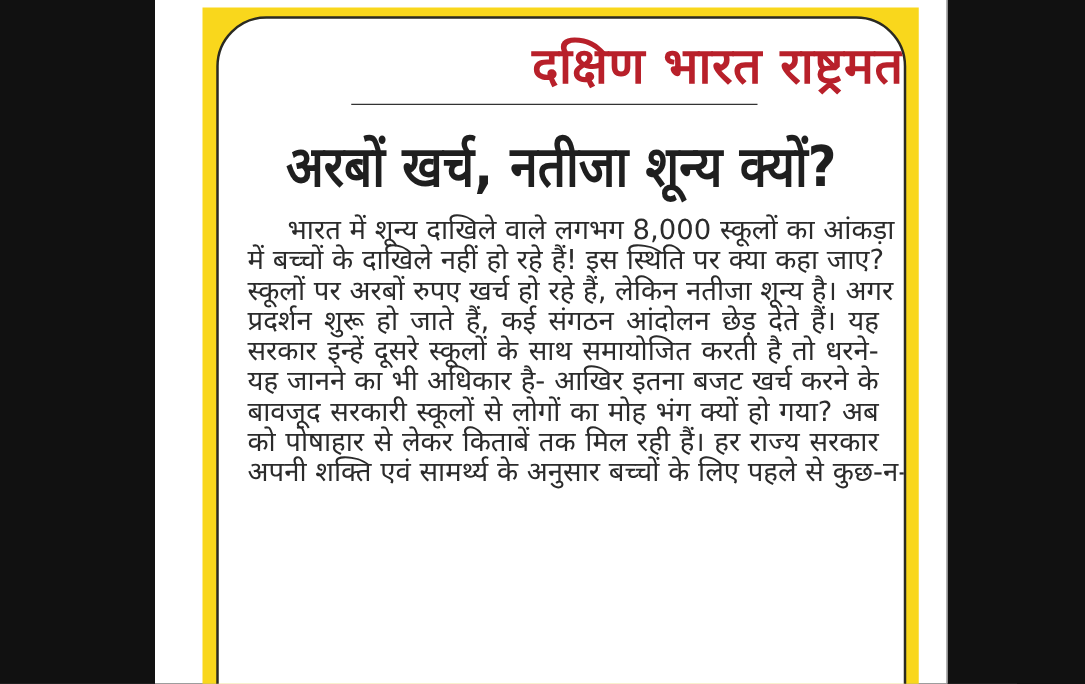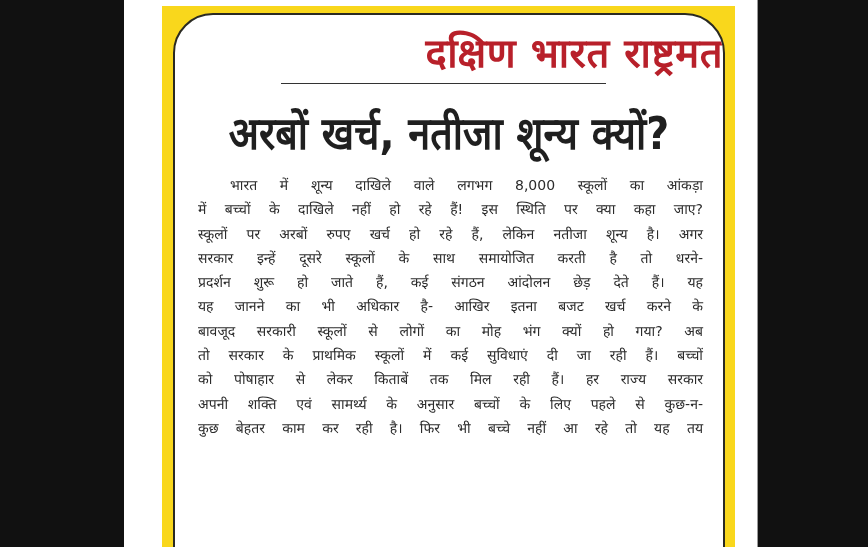--- a/index.html
+++ b/index.html
@@ -82,21 +82,21 @@
       transform: scaleX(0.88);
       transform-origin: center;
     }
 
     .body-text {
       position: absolute;
       left: 23px;
       width: 505px;
       top: 158px;
       font-family: "DejaVu Sans", sans-serif;
-      font-size: 14px;
+      font-size: 22px;
       line-height: 24.3px;
       color: #2b2b2b;
       margin: 0;
     }
     .body-line {
       display: block;
       white-space: nowrap;
       text-align: justify;
       text-align-last: justify;
       height: 24.3px;
@@ -112,22 +112,20 @@
 
 <div class="inner-box">
   <div class="masthead">दक्षिण भारत राष्ट्रमत</div>
   <div class="rule"></div>
   <div class="headline">अरबों खर्च, नतीजा शून्य क्यों?</div>
 
   <div class="body-text">
     <span class="body-line indent">भारत में शून्य दाखिले वाले लगभग 8,000 स्कूलों का आंकड़ा</span>
     <span class="body-line">में बच्चों के दाखिले नहीं हो रहे हैं! इस स्थिति पर क्या कहा जाए?</span>
     <span class="body-line">स्कूलों पर अरबों रुपए खर्च हो रहे हैं, लेकिन नतीजा शून्य है। अगर</span>
+    <span class="body-line">प्रदर्शन शुरू हो जाते हैं, कई संगठन आंदोलन छेड़ देते हैं। यह</span>
     <span class="body-line">सरकार इन्हें दूसरे स्कूलों के साथ समायोजित करती है तो धरने-</span>
-    <span class="body-line">प्रदर्शन शुरू हो जाते हैं, कई संगठन आंदोलन छेड़ देते हैं। यह</span>
     <span class="body-line">यह जानने का भी अधिकार है- आखिर इतना बजट खर्च करने के</span>
     <span class="body-line">बावजूद सरकारी स्कूलों से लोगों का मोह भंग क्यों हो गया? अब</span>
-    <span class="body-line">तो सरकार के प्राथमिक स्कूलों में कई सुविधाएं दी जा रही हैं। बच्चों</span>
     <span class="body-line">को पोषाहार से लेकर किताबें तक मिल रही हैं। हर राज्य सरकार</span>
     <span class="body-line">अपनी शक्ति एवं सामर्थ्य के अनुसार बच्चों के लिए पहले से कुछ-न-</span>
-    <span class="body-line">कुछ बेहतर काम कर रही है। फिर भी बच्चे नहीं आ रहे तो यह तय</span>
   </div>
 </div>
 
 </body></html>

